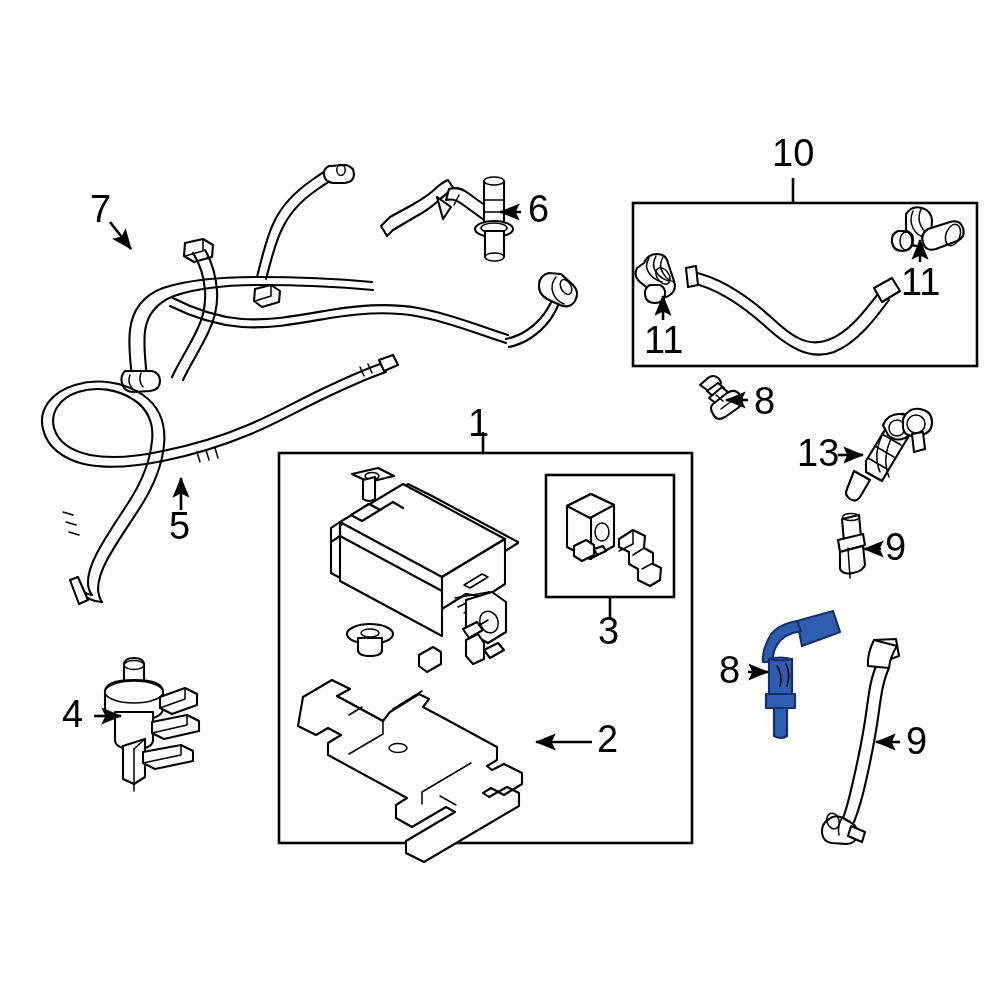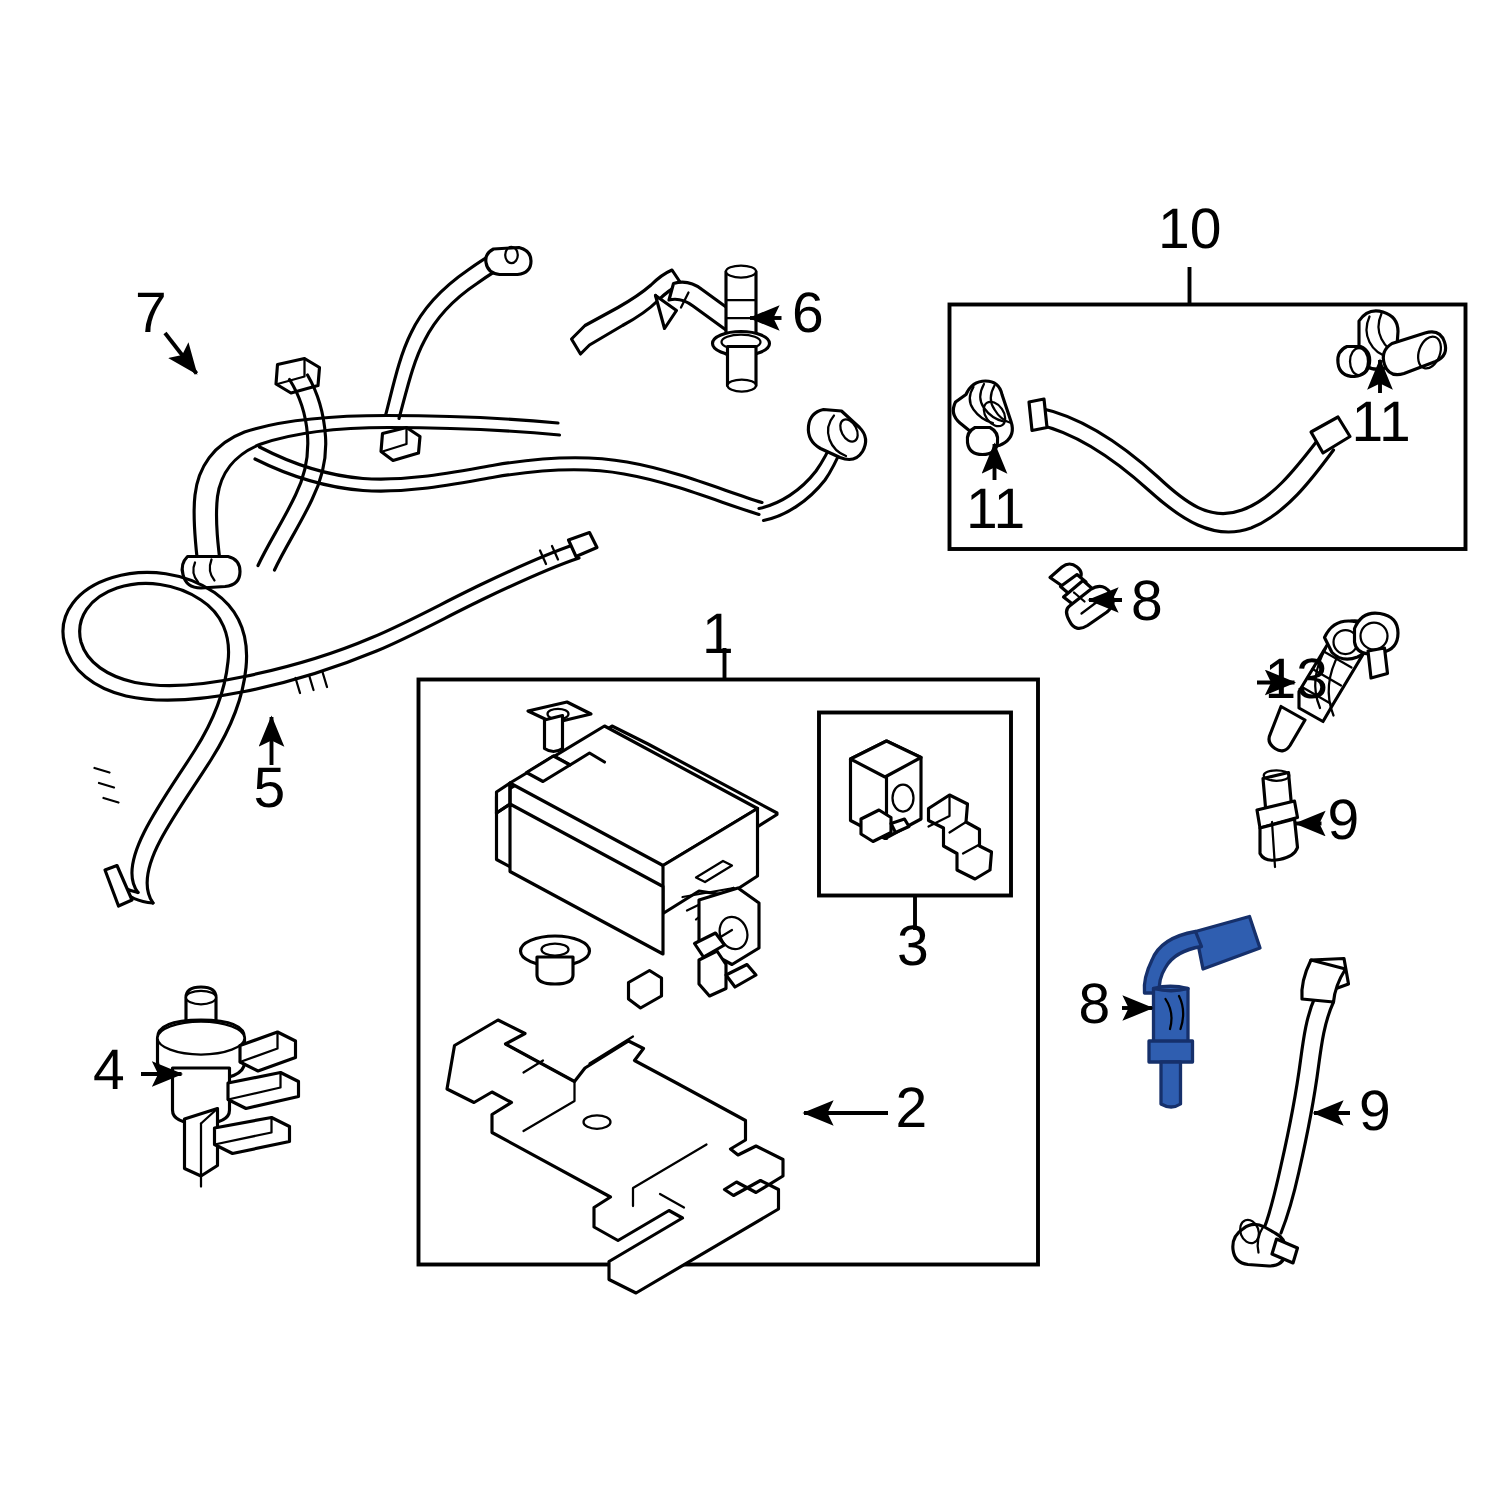--- a/index.html
+++ b/index.html
@@ -390,16 +390,16 @@
   <div class="callout-label" style="left:62px;top:695px;">4</div>
   <div class="callout-label" style="left:169px;top:507px;">5</div>
   <div class="callout-label" style="left:528px;top:190px;">6</div>
   <div class="callout-label" style="left:90px;top:190px;">7</div>
   <div class="callout-label" style="left:719px;top:651px;">8</div>
   <div class="callout-label" style="left:906px;top:722px;">9</div>
   <div class="callout-label" style="left:772px;top:134px;text-align:right;">10</div>
   <div class="callout-label" style="left:644px;top:321px;">11</div>
   <div class="callout-label" style="left:901px;top:263px;">11</div>
   <div class="callout-label" style="left:754px;top:382px;">8</div>
-  <div class="callout-label" style="left:797px;top:434px;margin-left:46px;">13</div>
+  <div class="callout-label" style="left:797px;top:434px;">13</div>
   <div class="callout-label" style="left:885px;top:528px;">9</div>
 
 </div>
 
 </body></html>

